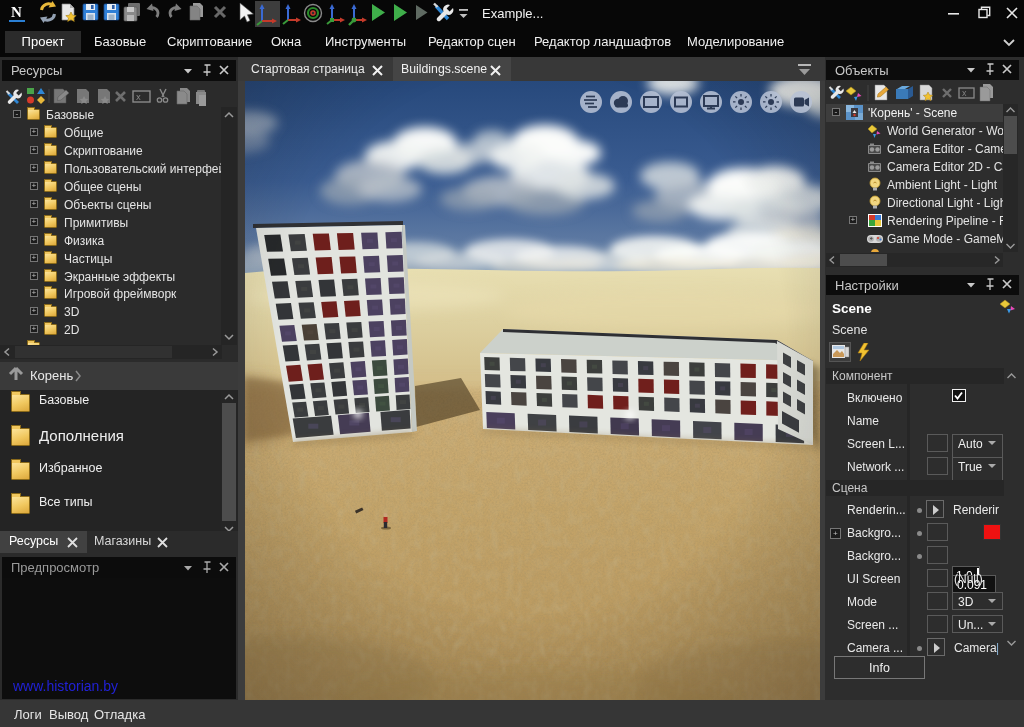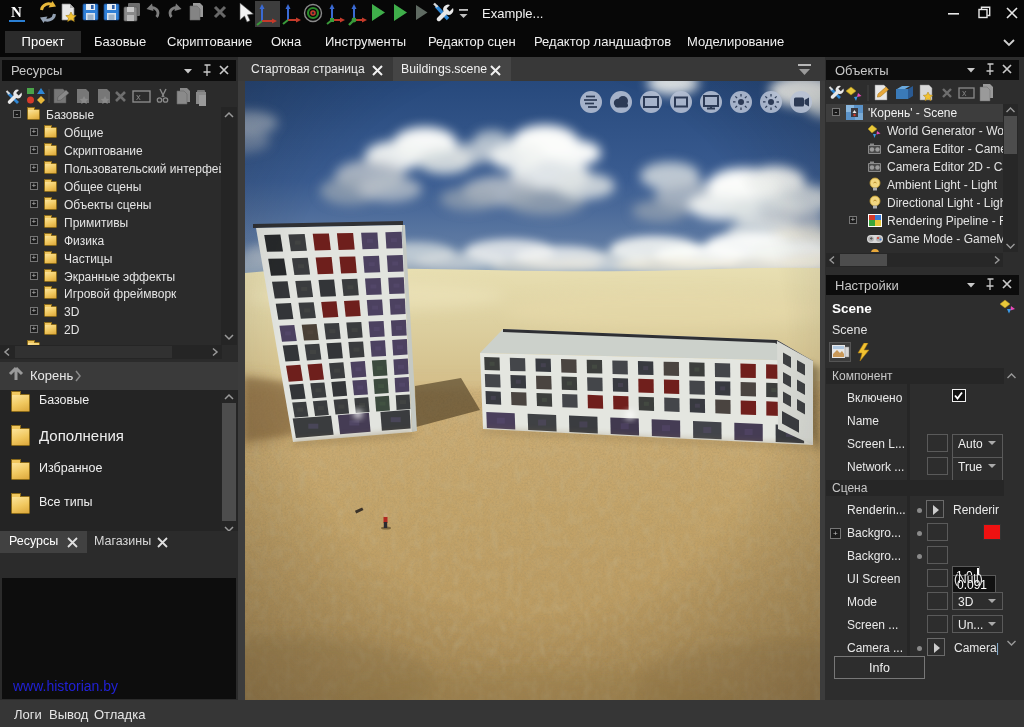--- a/index.html
+++ b/index.html
@@ -305,20 +305,28 @@
       <span style="position:absolute;left:9px;top:3px;color:#fff;font-size:12.5px;">Ресурсы</span>
       <svg width="12" height="12" style="position:absolute;left:67px;top:6px">
           <path d="M1 1 l9 9 M10 1 l-9 9" stroke="#e0e0e0" stroke-width="1.8"></path>
         </svg>
       <span style="position:absolute;left:94px;top:3px;color:#d8d8d8;font-size:12.5px;">Магазины</span>
       <svg width="12" height="12" style="position:absolute;left:157px;top:6px">
           <path d="M1 1 l9 9 M10 1 l-9 9" stroke="#e0e0e0" stroke-width="1.8"></path>
         </svg>
     </div>
 
+    <div class="phdr" style="left:2px;top:500px;width:234px;height:21px;">
+        <span class="pt" style="color:#9a9a9a;">Предпросмотр</span>
+      <svg width="60" height="21" style="position:absolute;right:0;top:0">
+          <path d="M8 9 l8 0 -4 4.5 z" fill="#a9a9a9"></path>
+          <path d="M31 5 v7 M27.5 12 h7 M31 12 v4 M28.5 5 h6" stroke="#a9a9a9" stroke-width="1.3" fill="none"></path>
+          <path d="M44 6 l8 8 M52 6 l-8 8" stroke="#a9a9a9" stroke-width="1.7"></path>
+        </svg>
+    </div>
     <div class="abs" style="left:2px;top:521px;width:234px;height:121px;background:#0d0d0d;">
       <span style="position:absolute;left:11px;top:100px;color:#2121d4;font-size:14px;">www.historian.by</span>
     </div>
   </div>
 
   <div class="abs" style="left:238px;top:57px;width:587px;height:643px;background:#3c3c3c;"></div>
   <div class="abs" style="left:238px;top:57px;width:587px;height:24px;background:#383838;">
     <span style="position:absolute;left:13px;top:5px;color:#ececec;font-size:12px;">Стартовая страница</span>
     <svg width="13" height="13" style="position:absolute;left:133px;top:7px">
         <path d="M2 2 l9 9 M11 2 l-9 9" stroke="#f0f0f0" stroke-width="2"></path>

